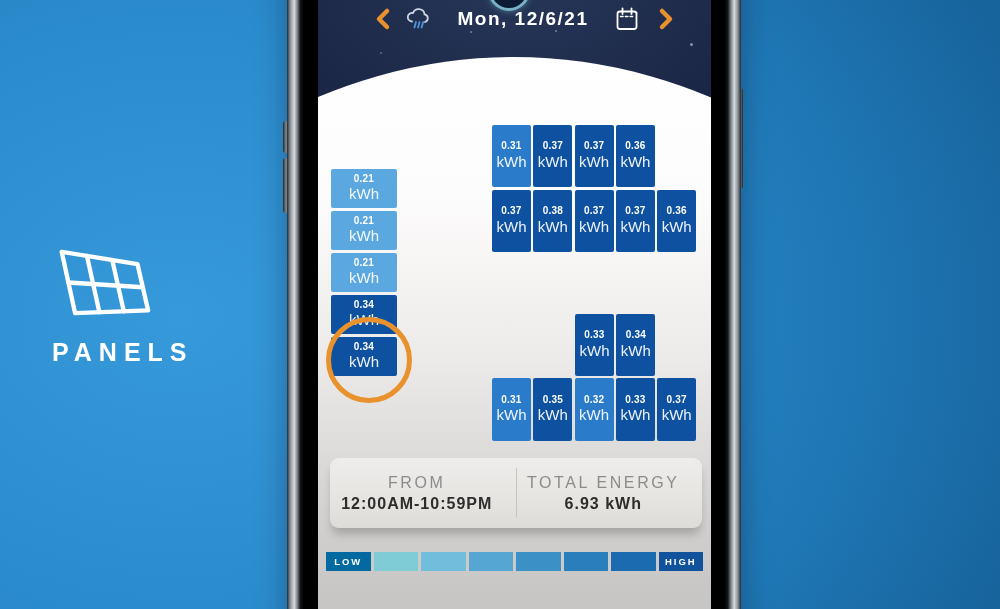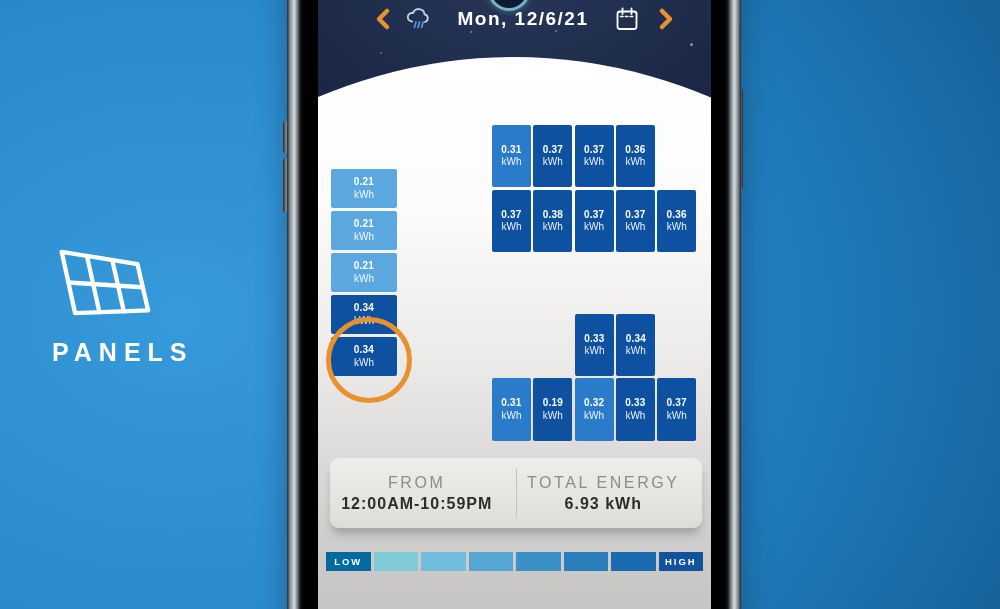--- a/index.html
+++ b/index.html
@@ -42,21 +42,21 @@
 
   
   .arc{position:absolute;left:-504px;top:57px;width:1400px;height:2000px;border-radius:50%;
     background:linear-gradient(180deg,#ffffff 0px,#fdfcfc 140px,#edebe9 300px,#d8d6d4 430px,#c8c7c6 530px,#c2c1c1 620px,#c2c1c1 2000px);}
 
   
   .panel-map{position:absolute;inset:0;}
   .panel{position:absolute;border-radius:2px;display:flex;flex-direction:column;
     align-items:center;justify-content:center;color:#fff;line-height:1.25;}
   .pv{font-size:10px;font-weight:700;letter-spacing:.2px;}
-  .pu{font-size:10px;font-weight:400;opacity:.92;}
+  .pu{font-size:15px;font-weight:400;opacity:.92;}
   .ring{position:absolute;left:8px;top:317px;width:76px;height:76px;border-radius:50%;
     border:5px solid #e8912d;z-index:5;}
 
   
   .card{position:absolute;left:12px;top:458px;width:372px;height:70px;border-radius:9px;
     background:linear-gradient(180deg,#efedeb 0%,#e6e4e1 60%,#dedcd9 100%);
     box-shadow:0 8px 10px -2px rgba(0,0,0,.22);display:flex;align-items:stretch;}
   .card-col{flex:1;display:flex;flex-direction:column;align-items:center;justify-content:center;gap:3px;}
   .card-col + .card-col{border-left:1px solid #c6c4c1;margin:10px 12px;text-align:right;}
   .card-label{color:#8d8b89;font-size:16px;letter-spacing:2.6px;font-weight:400;}
@@ -195,21 +195,21 @@
         </div>
         <div class="panel" style="left: 298.3px; top: 314px; width: 39px; height: 62px; background: rgb(13, 81, 160);">
           <span class="pv">0.34</span>
           <span class="pu">kWh</span>
         </div>
         <div class="panel" style="left: 174px; top: 378px; width: 39px; height: 63px; background: rgb(42, 124, 203);">
           <span class="pv">0.31</span>
           <span class="pu">kWh</span>
         </div>
         <div class="panel" style="left: 215.3px; top: 378px; width: 39px; height: 63px; background: rgb(13, 81, 160);">
-          <span class="pv">0.19</span>
+          <span class="pv">0.35</span>
           <span class="pu">kWh</span>
         </div>
         <div class="panel" style="left: 256.6px; top: 378px; width: 39px; height: 63px; background: rgb(42, 124, 203);">
           <span class="pv">0.32</span>
           <span class="pu">kWh</span>
         </div>
         <div class="panel" style="left: 297.9px; top: 378px; width: 39px; height: 63px; background: rgb(13, 81, 160);">
           <span class="pv">0.33</span>
           <span class="pu">kWh</span>
         </div>

